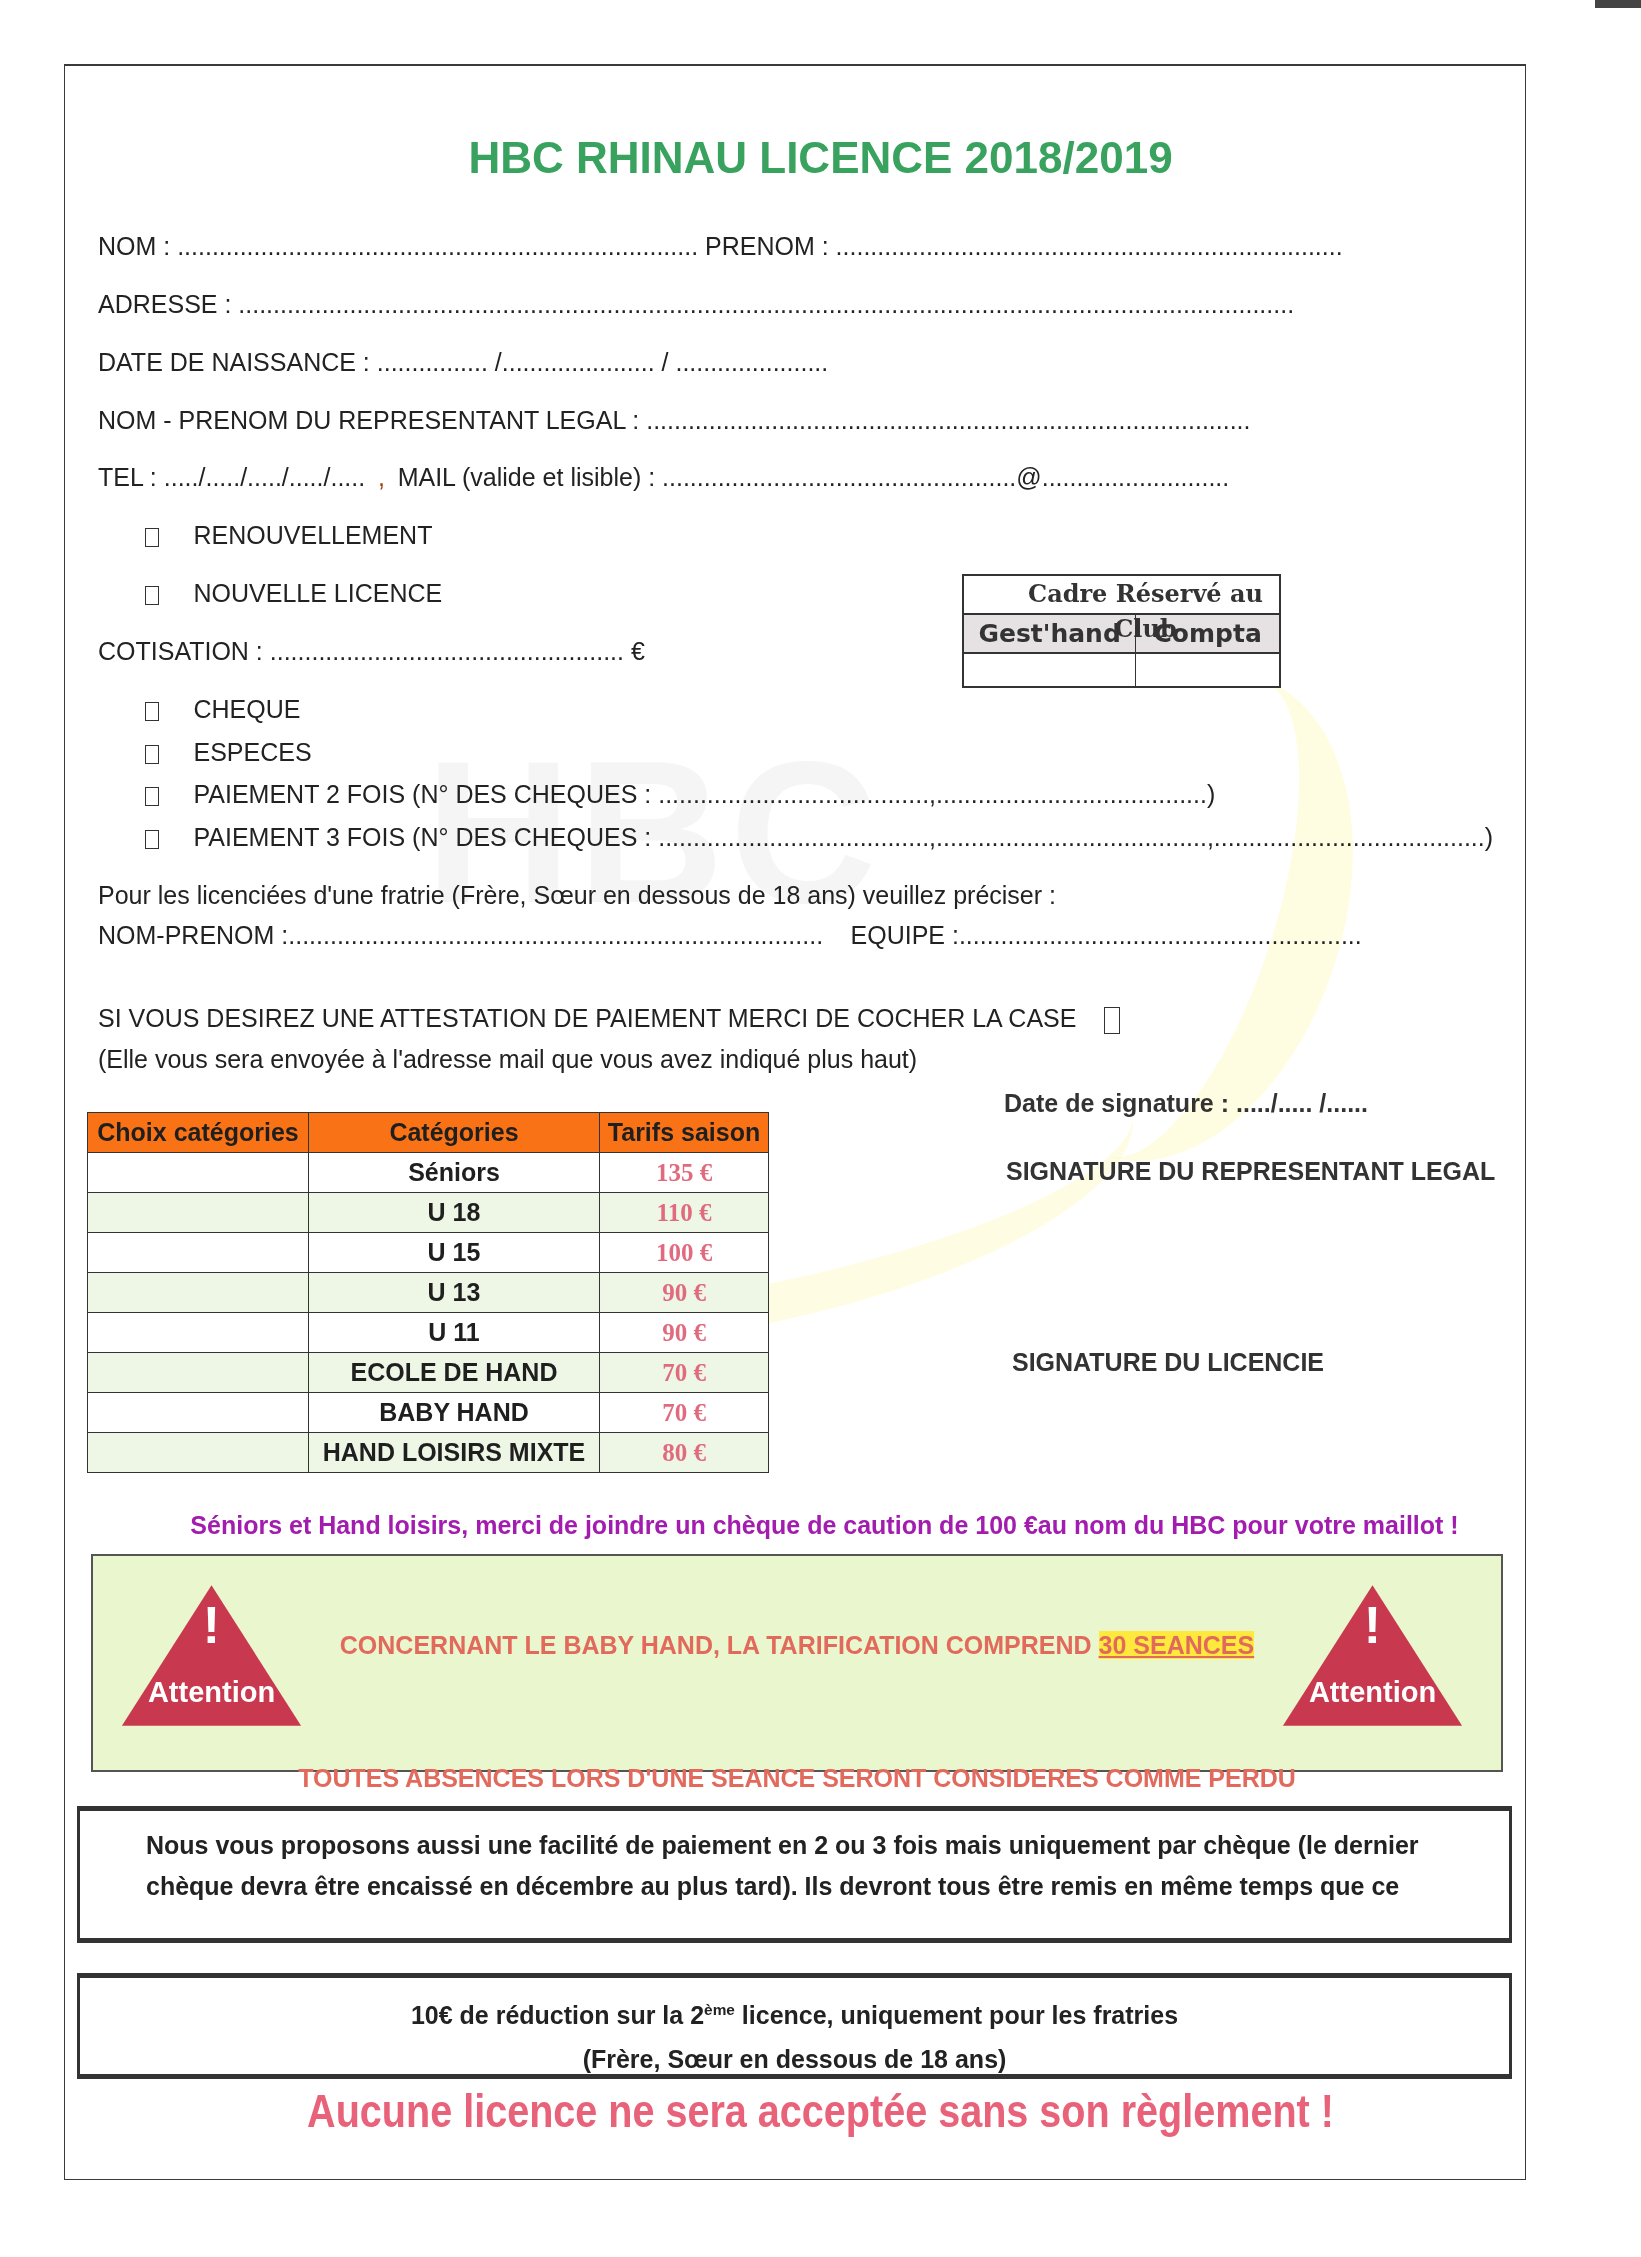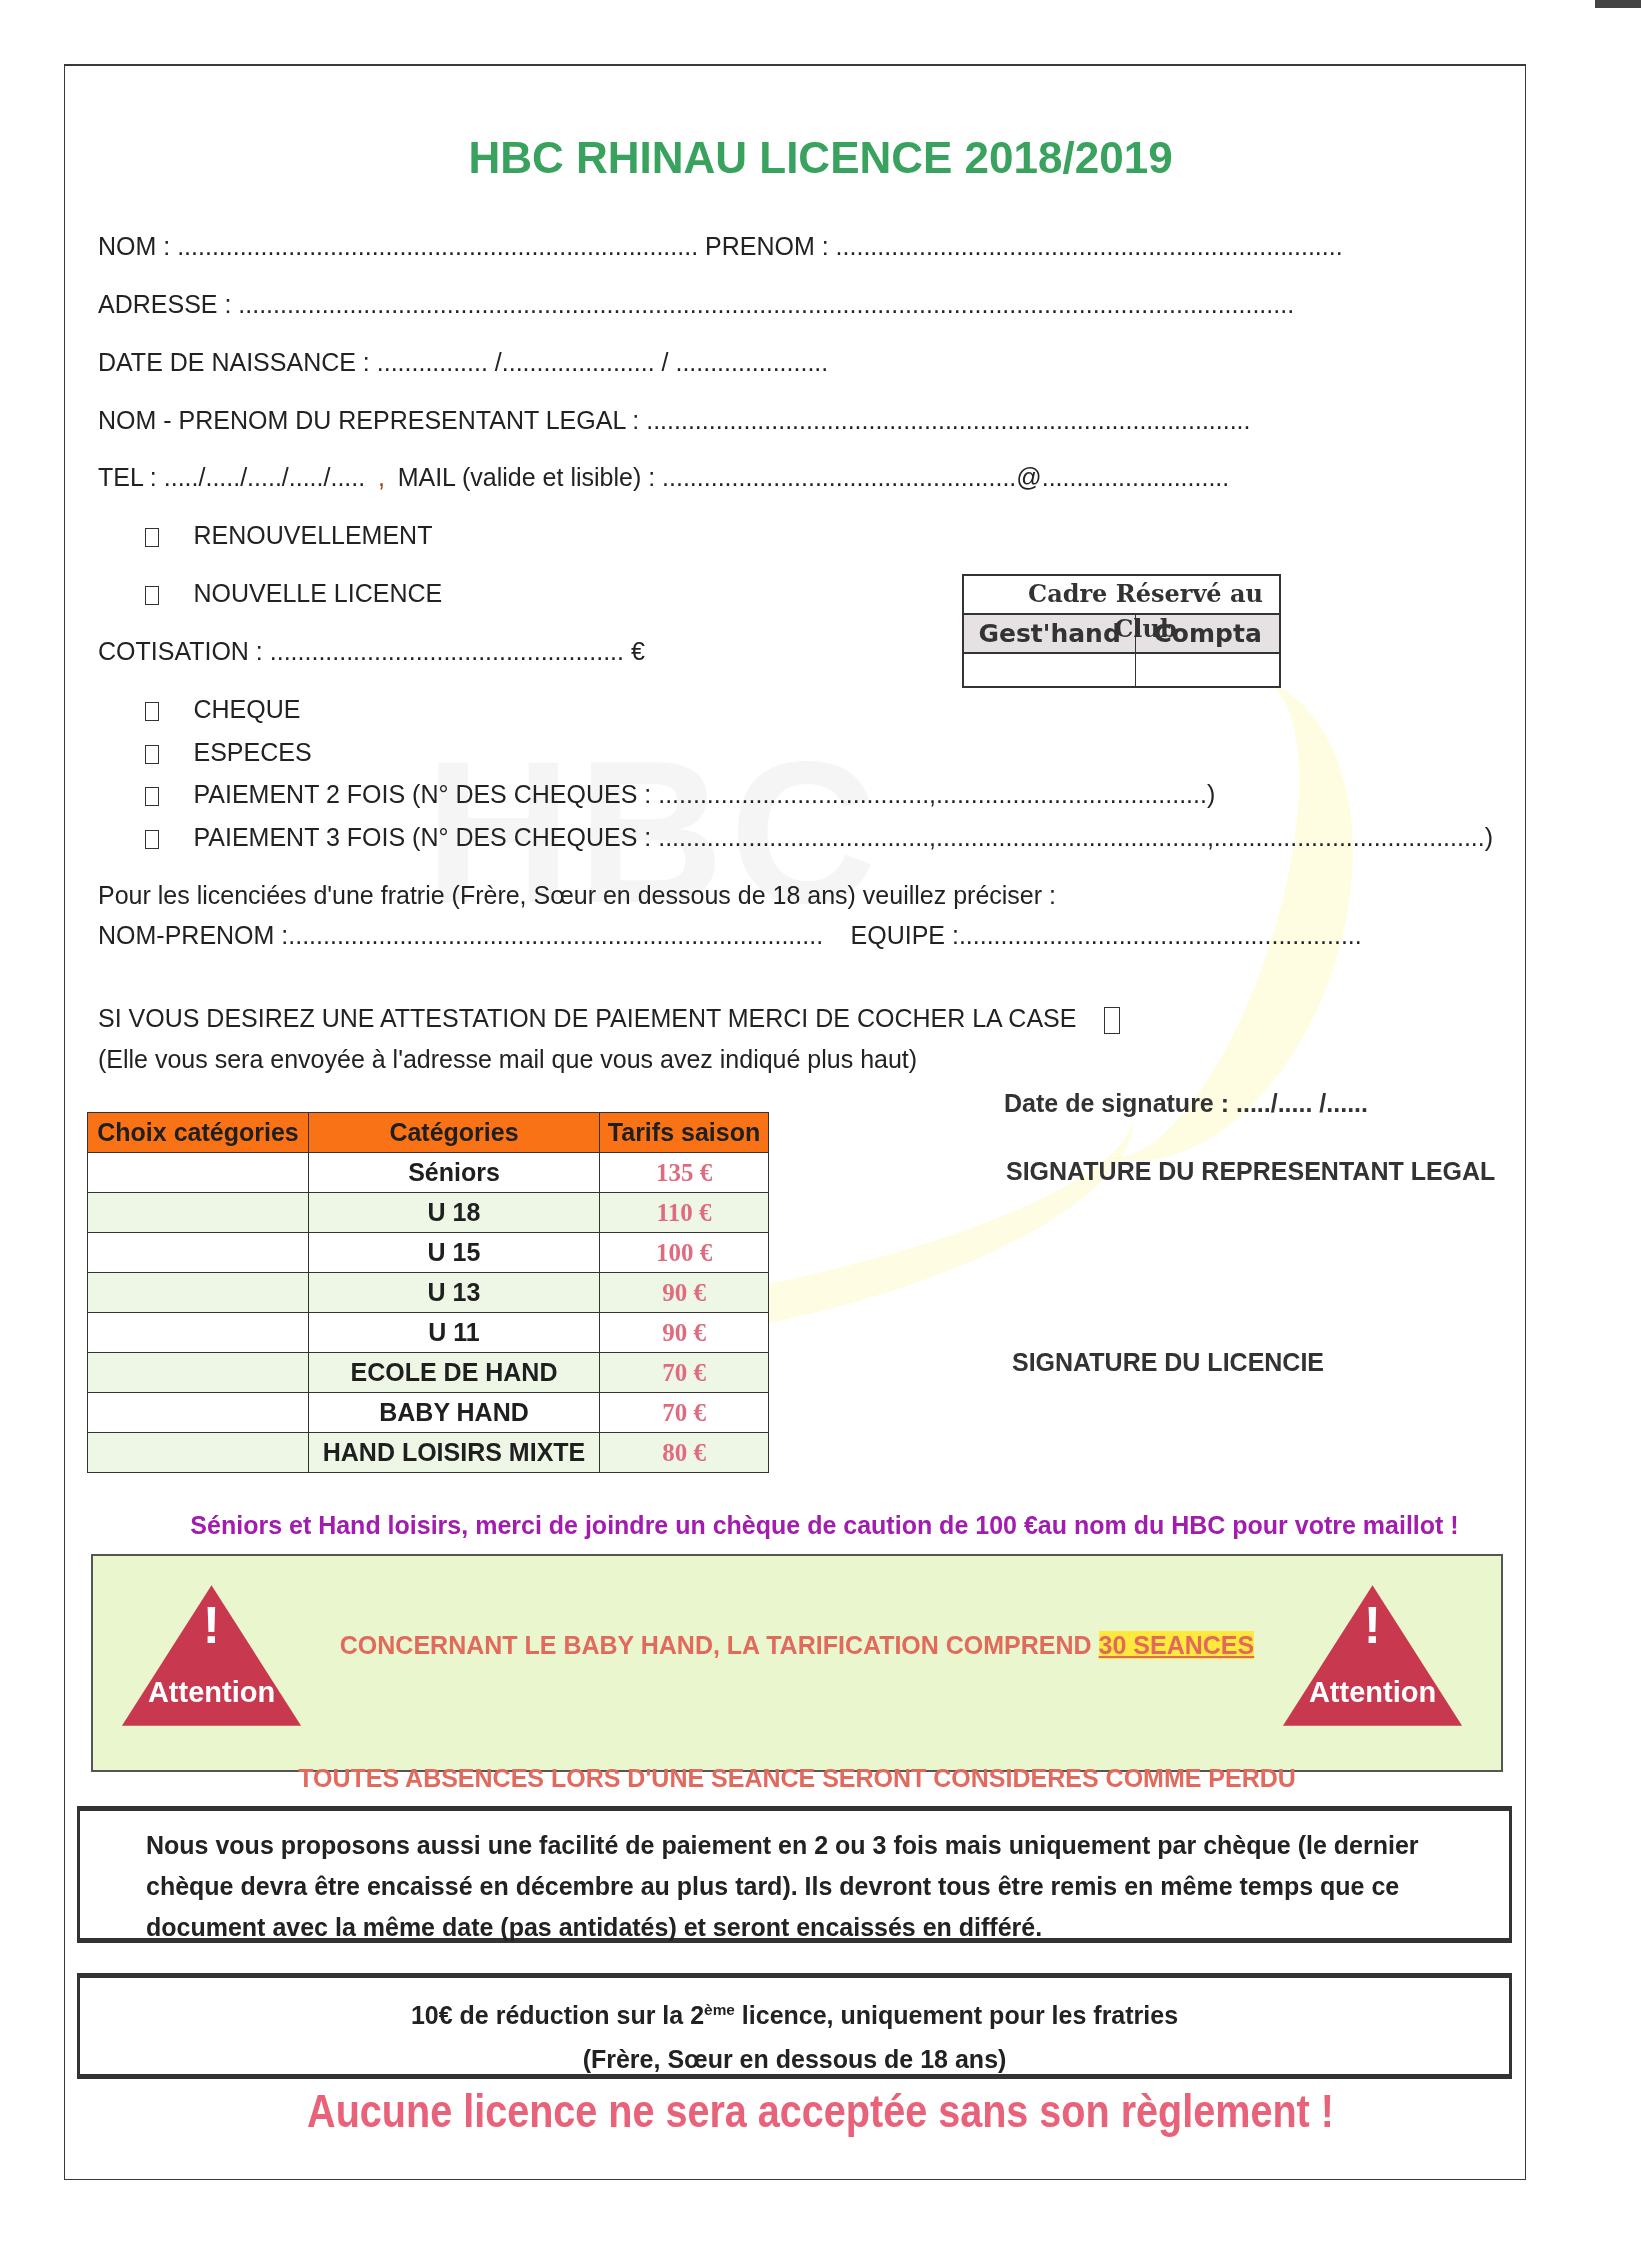--- a/index.html
+++ b/index.html
@@ -205,21 +205,20 @@
   </div>
   <div class="msg" style="top:41px;">
     <span>CONCERNANT LE BABY HAND, LA TARIFICATION COMPREND </span><span class="hl">30 SEANCES</span>
   </div>
   <div class="msg" style="top:174px;">TOUTES ABSENCES LORS D'UNE SEANCE SERONT CONSIDERES COMME PERDU</div>
 </div>
 
 <div class="info-box" style="top:1806px; height:137px; padding:13.5px 0 0 66px;">
   <p style="line-height:41px;">Nous vous proposons aussi une facilité de paiement en 2 ou 3 fois mais uniquement par chèque (le dernier</p>
   <p style="line-height:41px;">chèque devra être encaissé en décembre au plus tard). Ils devront tous être remis en même temps que ce</p>
-  <p style="line-height:41px;">document avec la même date (pas antidatés) et seront encaissés en différé.</p>
 </div>
 
 <div class="info-box" style="top:1973px; height:106px; text-align:center; padding-top:9.7px;">
   <p style="line-height:44px;">
     <span>10€ de réduction sur la 2</span><sup>ème</sup><span> licence, uniquement pour les fratries</span>
   </p>
   <p style="line-height:44px;">(Frère, Sœur en dessous de 18 ans)</p>
 </div>
 
 <div class="final">Aucune licence ne sera acceptée sans son règlement !</div>

